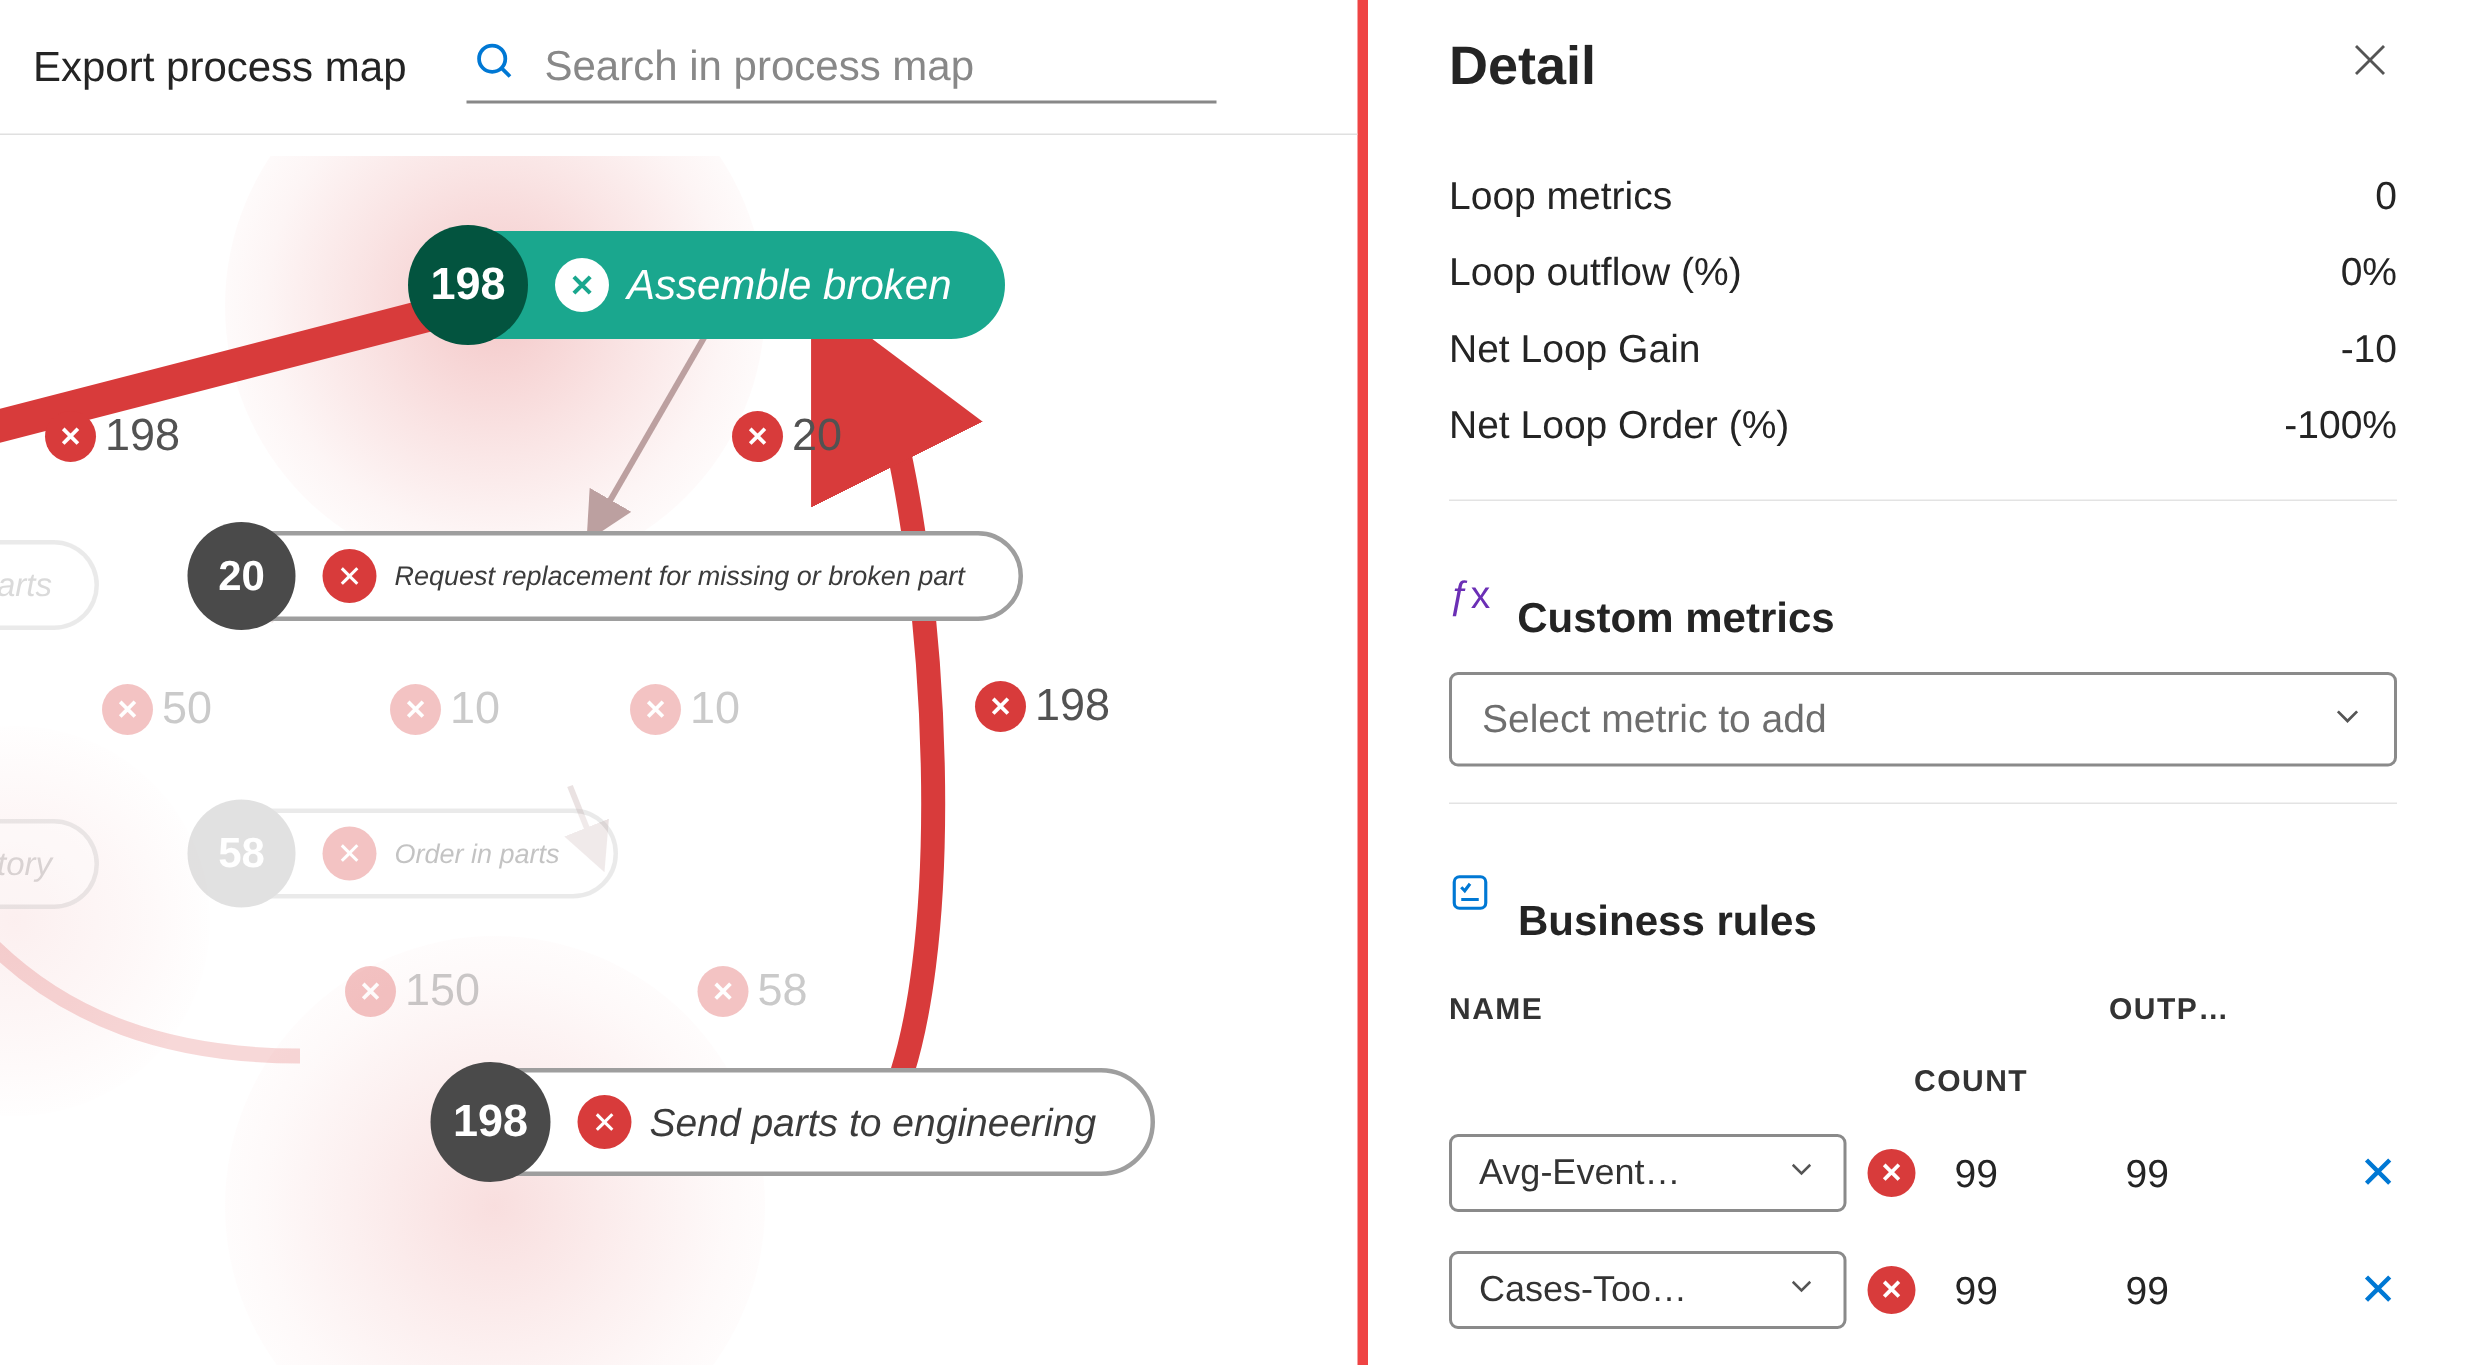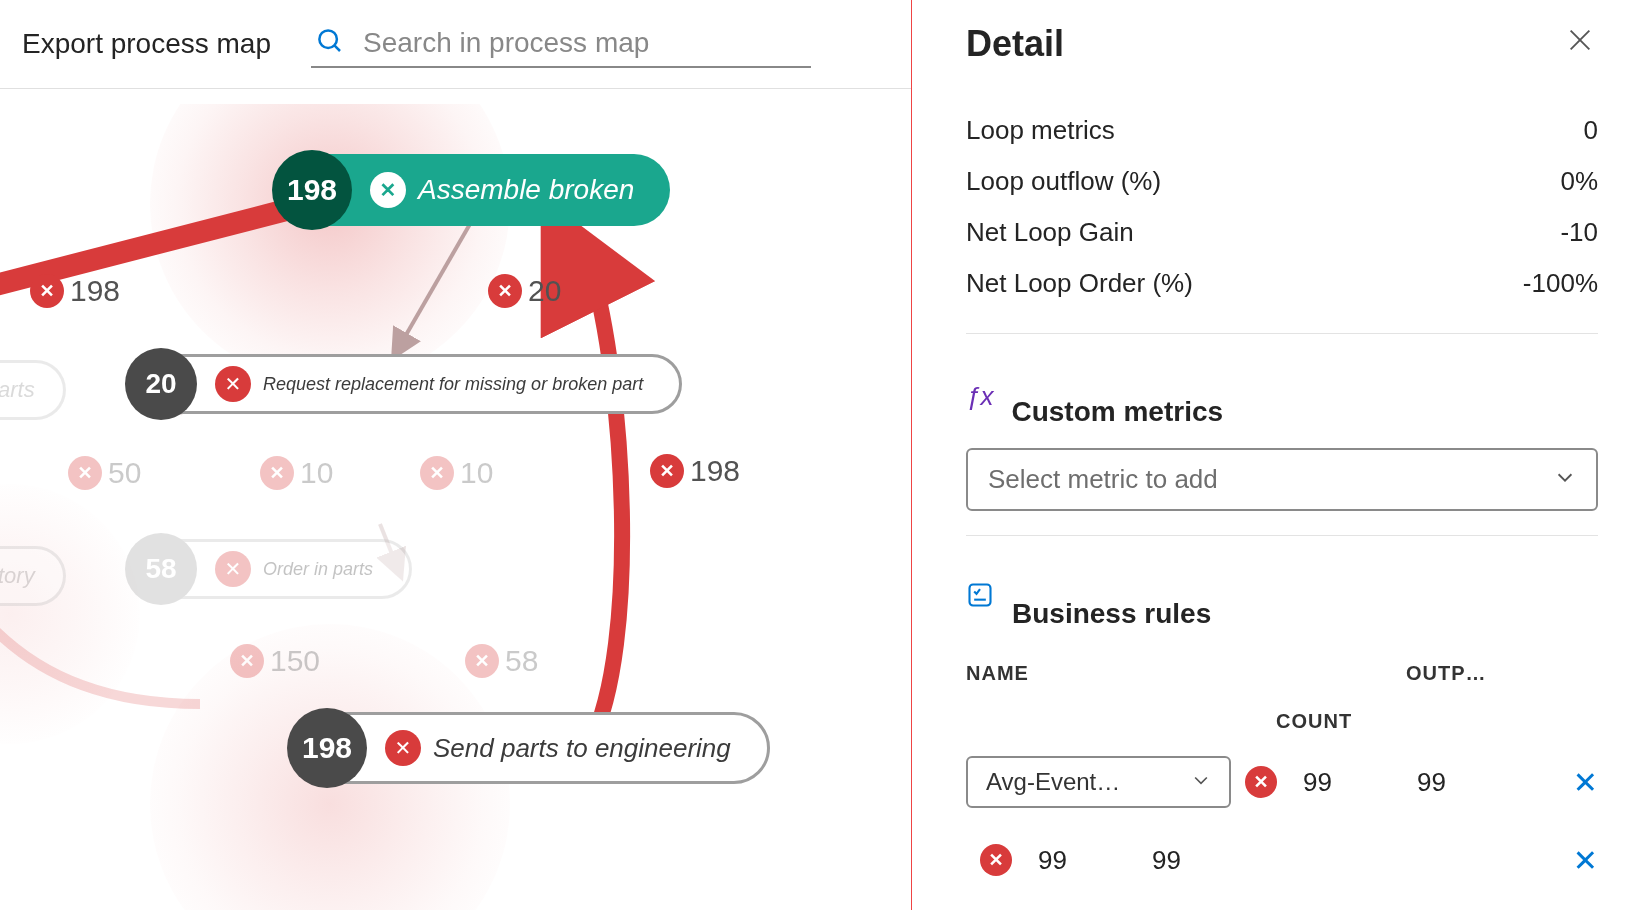--- a/index.html
+++ b/index.html
@@ -1,21 +1,21 @@
 <!DOCTYPE html>
 <html><head>
   <meta charset="utf-8">
   <style>
     * { box-sizing: border-box; margin: 0; padding: 0; }
     body { font-family: 'Segoe UI', -apple-system, sans-serif; color: #242424; overflow: hidden; width: 1652px; height: 910px; position: relative; background: #fff; }
     
     .app { display: flex; width: 100%; height: 100%; }
     
     
-    .left-panel { flex: 1; position: relative; border-right: 1px solid #ef4444; }
+    .left-panel { flex: 1; position: relative; border-right: 7px solid #ef4444; }
     .toolbar { display: flex; align-items: center; padding: 20px 20px 20px 22px; border-bottom: 1px solid #e0e0e0; gap: 40px; }
     .export-link { font-size: 28px; color: #242424; cursor: pointer; }
     .search-wrap { display: flex; align-items: center; border-bottom: 2px solid #888; padding: 6px 4px; flex: 1; max-width: 500px; gap: 18px; }
     .search-icon { color: #0078d4; }
     .search-input { border: none; outline: none; font-size: 28px; color: #242424; width: 100%; background: transparent; }
     .search-input::placeholder { color: #888; }
 
     .canvas { position: absolute; inset: 104px 0 0 0; overflow: hidden; }
 
     
@@ -59,21 +59,21 @@
     .rp-header { display: flex; justify-content: space-between; align-items: center; margin-bottom: 40px; }
     .rp-title { font-size: 36px; font-weight: 700; }
     .rp-close { font-size: 28px; color: #555; cursor: pointer; padding: 4px; }
 
     .metric-row { display: flex; justify-content: space-between; font-size: 26px; padding: 10px 0; color: #242424; }
     .metric-row .val { font-weight: 400; }
 
     .rp-divider { height: 1px; background: #e3e3e3; margin: 24px 0 30px; }
 
     .rp-section-head { display: flex; align-items: center; gap: 18px; margin-bottom: 20px; }
-    .rp-section-head .sec-icon { color: #6b2fb5; font-size: 26px; font-style: italic; font-weight: 500; }
+    .rp-section-head .sec-icon { color: #6b2fb5; font-size: 26px; font-weight: 500; }
     .rp-section-head .sec-icon.blue { color: #0078d4; }
     .rp-section-head .sec-title { font-size: 28px; font-weight: 700; margin-top: 32px; }
 
     .dropdown { border: 2px solid #8a8a8a; border-radius: 6px; padding: 14px 20px; font-size: 26px; color: #6e6e6e; display: flex; justify-content: space-between; align-items: center; cursor: pointer; gap: 40px; }
     .chevron { color: #555; }
 
     .table-head { display: flex; font-size: 20px; letter-spacing: 1px; font-weight: 700; color: #333; margin-top: 32px; margin-bottom: 16px; }
     .th-name { width: 310px; }
     .th-count { width: 130px; margin-top: 48px; }
     .th-out { width: 130px; }
@@ -275,19 +275,25 @@
               <polyline points="5 9 12 16 19 9"></polyline>
             </svg></span>
         </div>
       <div class="rule-badge">✕</div>
       <div class="rule-count">99</div>
       <div class="rule-out">99</div>
       <div class="rule-del">✕</div>
     </div>
 
     <div class="rule-row">
+      <div class="rule-dd">
+          <span>Cases-Too…</span>
+          <span class="chevron"><svg width="20" height="20" viewBox="0 0 24 24" stroke="currentColor" stroke-width="2" fill="none">
+              <polyline points="5 9 12 16 19 9"></polyline>
+            </svg></span>
+        </div>
       <div class="rule-badge">✕</div>
       <div class="rule-count">99</div>
       <div class="rule-out">99</div>
       <div class="rule-del">✕</div>
     </div>
   </div>
 </div>
 
 </body></html>

